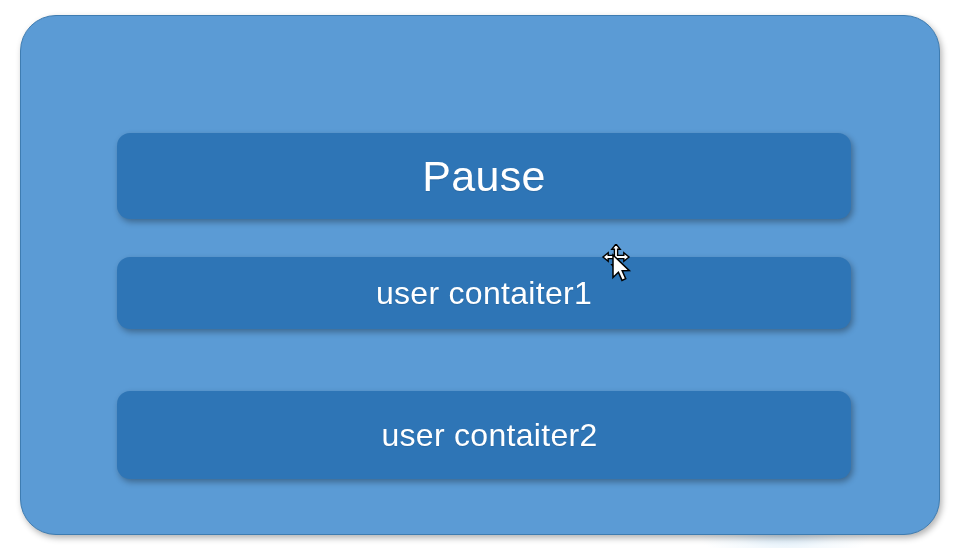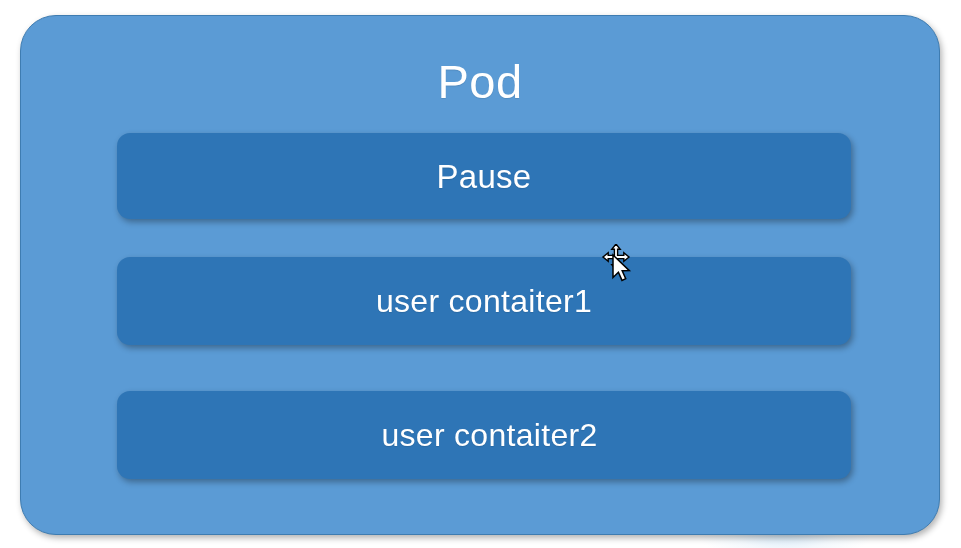--- a/index.html
+++ b/index.html
@@ -68,54 +68,53 @@
     box-sizing: border-box;
     background: #2E75B6;
     border-radius: 13px;
     box-shadow: 2px 3px 6px rgba(0,0,0,0.33);
     display: flex;
     align-items: center;
     justify-content: center;
   }
 
   #row-pause     { top: 117px; height: 86px; }  
-  #row-container1{ top: 241px; height: 88px; }  
+  #row-container1{ top: 241px; height: 72px; }  
   #row-container2{ top: 375px; height: 88px; padding-left: 11px; }  
 
   .pod-row-label {
     color: #ffffff;
     font-size: 32px;
     font-weight: 400;
     line-height: 1;
     letter-spacing: 0.3px;
     text-shadow: 0 1px 1px rgba(0,0,0,0.10);
     white-space: nowrap;
   }
-  #row-pause .pod-row-label { font-size: 33px; }
+  #row-pause .pod-row-label { font-size: 43px; }
 
   
   #mouse-cursor {
     position: absolute;
     left: 600px;
     top: 244px;
     width: 40px;
     height: 46px;
     pointer-events: none;
   }
 </style>
 </head>
 <body>
 
 <div id="canvas">
 
   <div id="watermark"></div>
 
   <div id="pod-container">
 
-    <div id="pod-title">Pod</div>
 
     <div class="pod-row" id="row-pause">
       <span class="pod-row-label">Pause</span>
     </div>
 
     <div class="pod-row" id="row-container1">
       <span class="pod-row-label">user contaiter1</span>
     </div>
 
     <div class="pod-row" id="row-container2">

